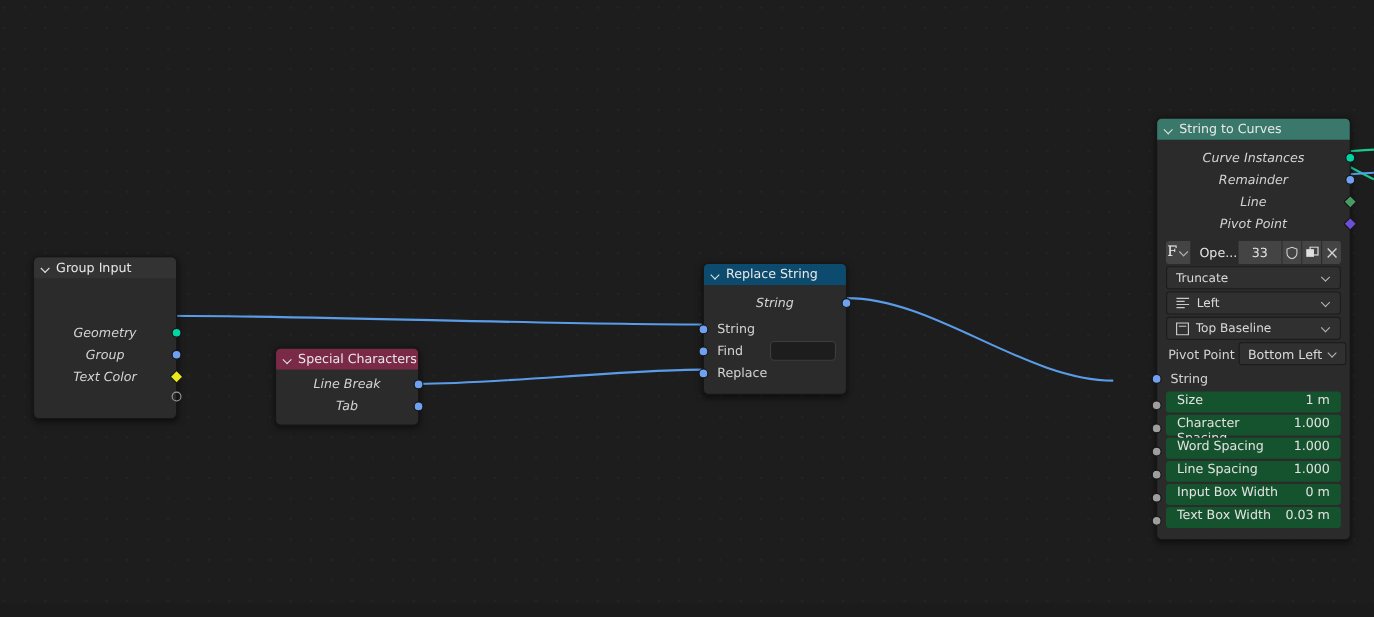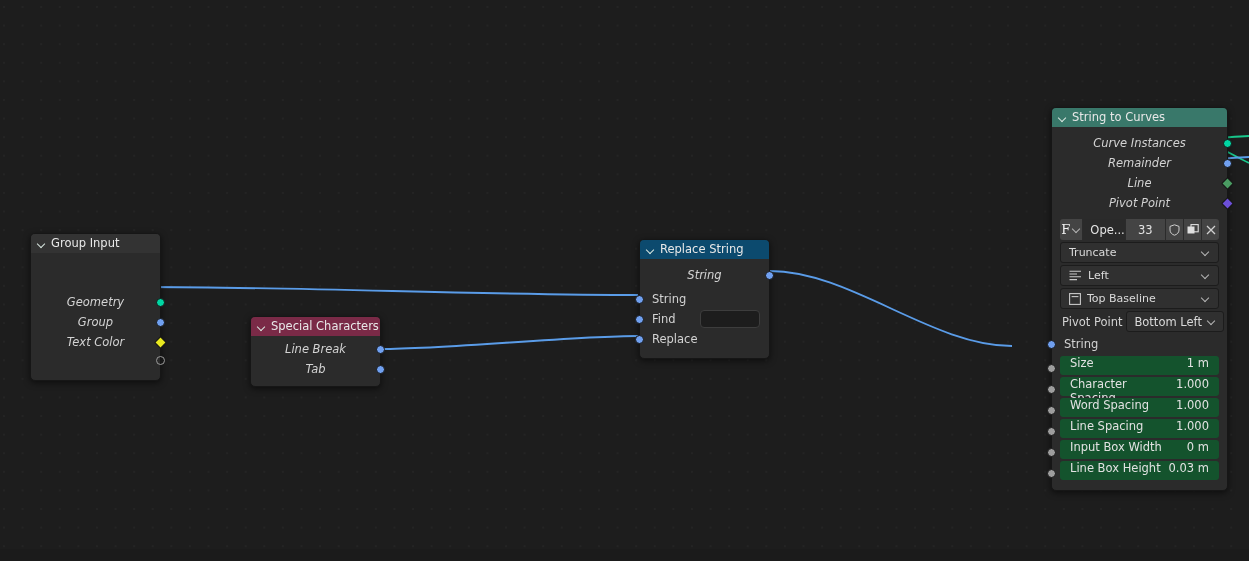--- a/index.html
+++ b/index.html
@@ -340,21 +340,21 @@
         <div style="position:relative;">
           <span class="sock" style="left:-5px;top:12px;background:#9e9e9e;"></span>
           <div class="widget">
             <span class="lbl">Input Box Width</span>
             <span class="val">0 m</span>
           </div>
         </div>
         <div style="position:relative;">
           <span class="sock" style="left:-5px;top:12px;background:#9e9e9e;"></span>
           <div class="widget">
-            <span class="lbl">Line Box Height</span>
+            <span class="lbl">Text Box Width</span>
             <span class="val">0.03 m</span>
           </div>
         </div>
       </div>
 
     </div>
   </div>
 
   <div id="bottombar"></div>
 </div>

